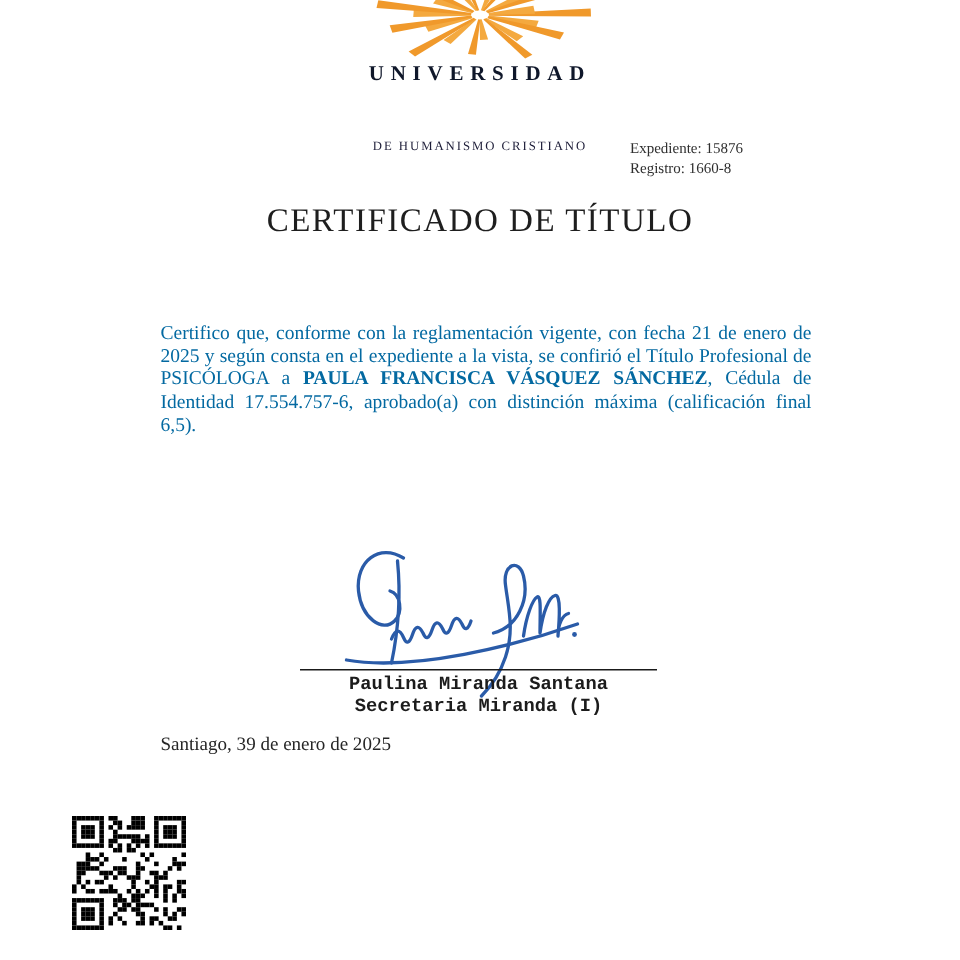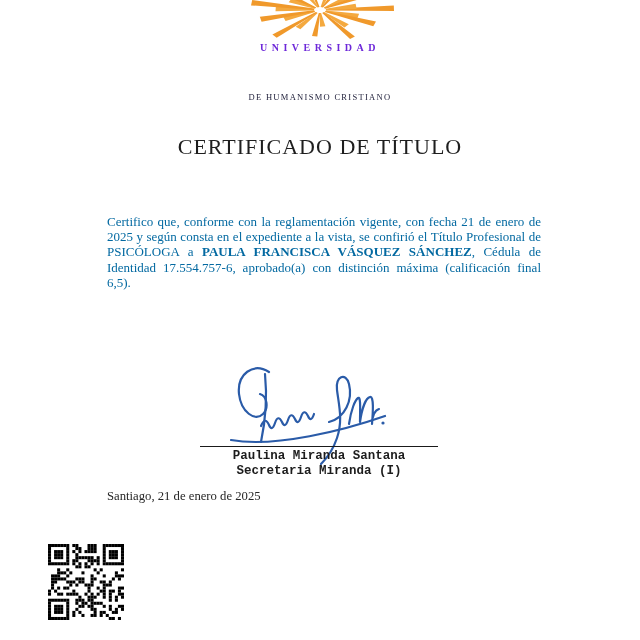--- a/index.html
+++ b/index.html
@@ -6,21 +6,21 @@
   .page{
     position:relative;width:640px;height:640px;margin:0 auto;
     background:#ffffff;overflow:hidden;
     font-family:"Liberation Serif", serif;color:#222;
   }
   .abs{position:absolute;}
   .centered{left:0;width:100%;text-align:center;}
 
   
   .burst{position:absolute;top:0;left:50%;margin-left:-80px;width:160px;height:44px;}
-  .logo-universidad{top:42px;font-size:10px;font-weight:700;letter-spacing:4.5px;color:#6d28d9;}
+  .logo-universidad{top:42px;font-size:14px;font-weight:700;letter-spacing:4.5px;color:#0f172a;}
   .logo-academia{top:54px;font-size:21.5px;font-weight:700;letter-spacing:0.5px;color:#1d1d38;}
   .logo-tagline{top:92px;font-size:8.5px;font-weight:400;letter-spacing:1.3px;color:#1d1d38;}
 
   
   .fileinfo{left:420px;top:94px;font-size:10px;line-height:12.5px;color:#2f2f2f;}
 
   
   .doc-title{top:134px;font-size:22px;letter-spacing:1px;color:#1e1e1e;font-weight:400;}
 
   
@@ -67,20 +67,24 @@
       <polygon fill="#F0992B" points="79.5,6.9 68.3,-22.9 63.0,-21.8 78.1,7.2"></polygon>
       <polygon fill="#F4A93F" points="82.0,7.2 91.2,-7.2 85.9,-8.3 80.6,6.9"></polygon>
       <polygon fill="#F0992B" points="82.9,7.5 105.6,-15.1 100.6,-17.1 81.6,7.0"></polygon>
       <polygon fill="#F4A93F" points="84.7,8.4 113.3,-2.1 109.4,-5.9 83.7,7.4"></polygon>
       <polygon fill="#F0992B" points="85.3,8.8 138.6,-6.1 135.5,-10.5 84.5,7.7"></polygon>
       <polygon fill="#F4A93F" points="86.0,10.0 116.7,9.1 115.6,3.8 85.7,8.7"></polygon>
     </svg>
   <div class="abs centered logo-universidad">UNIVERSIDAD</div>
   <div class="abs centered logo-tagline">DE HUMANISMO CRISTIANO</div>
 
+  <div class="abs fileinfo">
+    <div>Expediente: 15876</div>
+    <div>Registro: 1660-8</div>
+  </div>
 
   <div class="abs centered doc-title">CERTIFICADO DE TÍTULO</div>
 
   <p class="abs body-text"><span>Certifico que, conforme con la reglamentación vigente, con fecha 21 de enero de 2025 y según consta en el expediente a la vista, se confirió el Título Profesional de PSICÓLOGA a </span><strong>PAULA FRANCISCA VÁSQUEZ SÁNCHEZ</strong><span>, Cédula de Identidad 17.554.757-6, aprobado(a) con distinción máxima (calificación final 6,5).</span></p>
 
   <svg class="abs sig-svg" viewBox="0 0 165 102" xmlns="http://www.w3.org/2000/svg">
     <g fill="none" class="sig-ink" stroke="#2A5BA8" stroke-width="2.2" stroke-linecap="round" stroke-linejoin="round">
       <path d="M 44 12 C 28 2, 12 14, 14 34 C 16 52, 30 62, 38 54 C 44 48, 42 36, 35 34"></path>
       <path d="M 40 14 C 42 34, 41 58, 36 82"></path>
       <path d="M 36 66 q 4 -10 8 -1 q 3 7 6 -2 q 3 -9 7 -1 q 3 7 6 -2 q 3 -9 7 -1 q 3 7 6 -2 q 3 -9 7 -1 q 3 7 6 -2"></path>
@@ -89,21 +93,21 @@
       <path d="M 6 80 C 50 88, 120 70, 160 56"></path>
       <circle cx="158" cy="63" r="1.6" fill="#2A5BA8" stroke="none"></circle>
     </g>
   </svg>
   <div class="abs sig-line"></div>
   <div class="abs sig-block">
     <div>Paulina Miranda Santana</div>
     <div>Secretaria Miranda (I)</div>
   </div>
 
-  <div class="abs place-date">Santiago, 21 de enero de 2025</div>
+  <div class="abs place-date">Santiago, 39 de enero de 2025</div>
 
   <svg class="abs qr-svg" id="qr-svg" viewBox="0 0 75 75" xmlns="http://www.w3.org/2000/svg" fill="#000">
       <rect x="0" y="0" width="3" height="3"></rect>
       <rect x="3" y="0" width="3" height="3"></rect>
       <rect x="6" y="0" width="3" height="3"></rect>
       <rect x="9" y="0" width="3" height="3"></rect>
       <rect x="12" y="0" width="3" height="3"></rect>
       <rect x="15" y="0" width="3" height="3"></rect>
       <rect x="18" y="0" width="3" height="3"></rect>
       <rect x="24" y="0" width="3" height="3"></rect>

